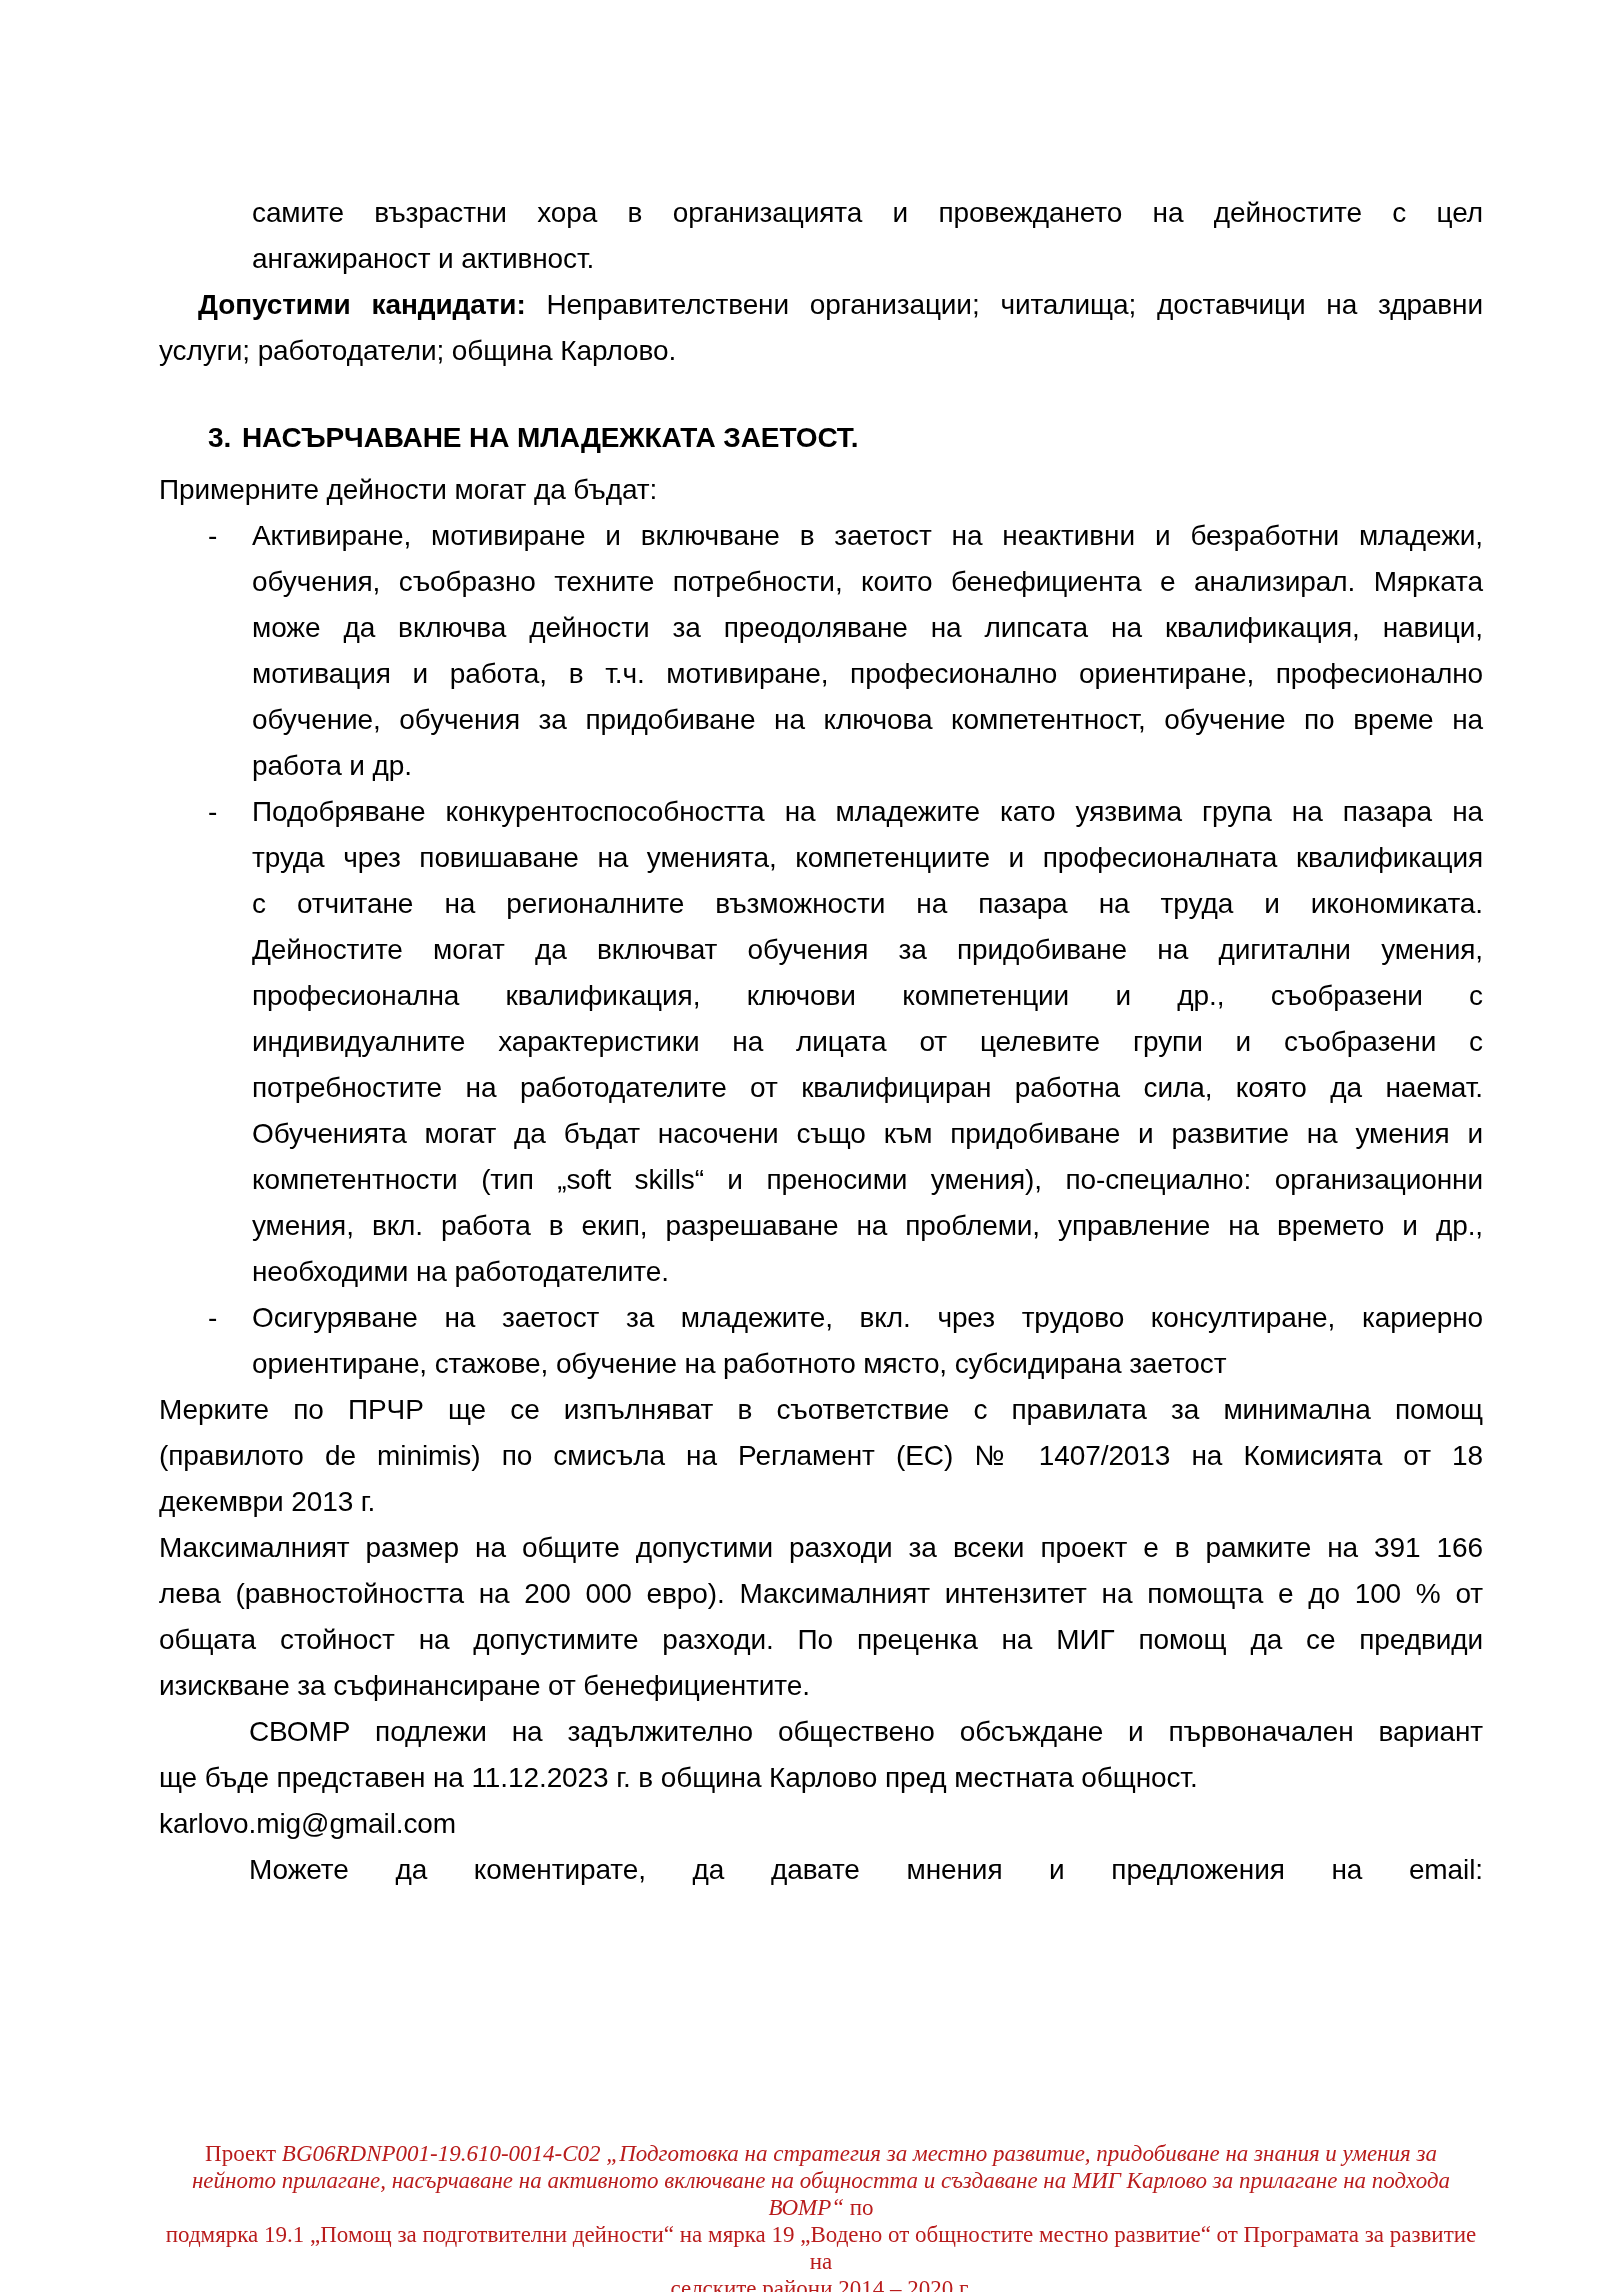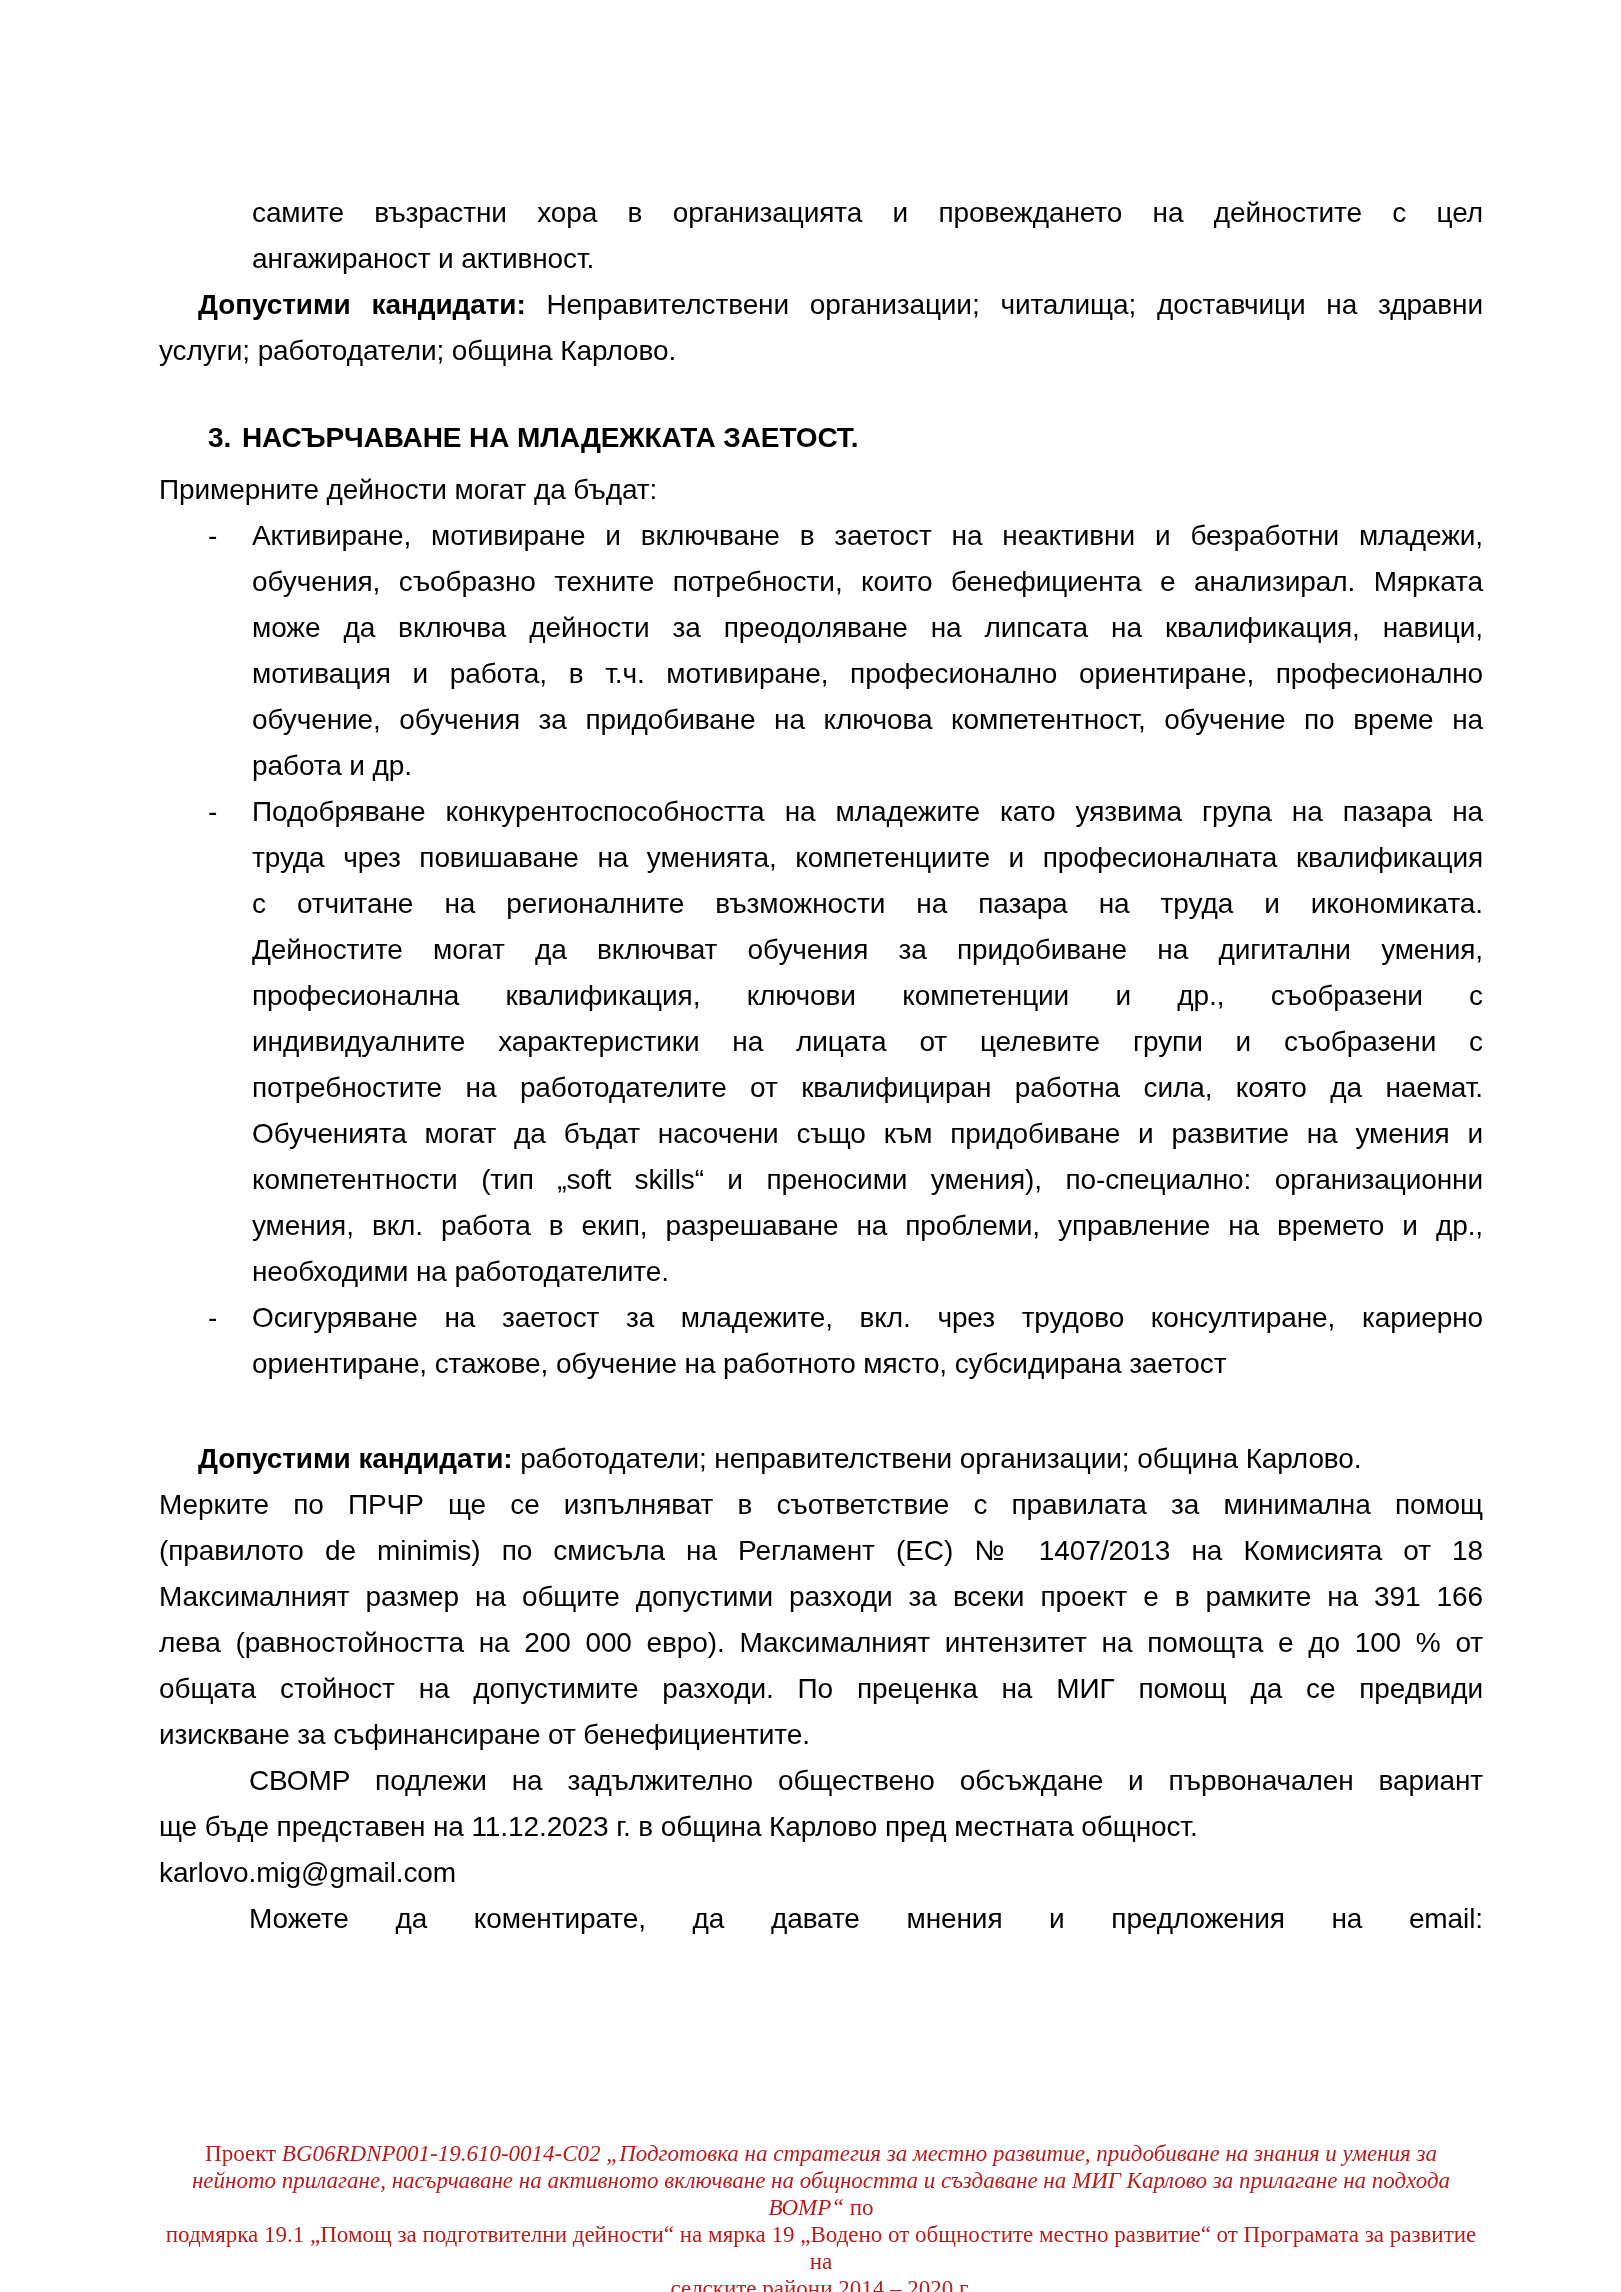--- a/index.html
+++ b/index.html
@@ -105,27 +105,25 @@
       <div class="line j">умения, вкл. работа в екип, разрешаване на проблеми, управление на времето и др.,</div>
       <div class="line">необходими на работодателите.</div>
     </div>
 
     <div class="para bullet">
       <span class="marker">-</span>
       <div class="line j">Осигуряване на заетост за младежите, вкл. чрез трудово консултиране, кариерно</div>
       <div class="line">ориентиране, стажове, обучение на работното място, субсидирана заетост</div>
     </div>
 
-    <div class="para gap-before">
-      <div class="line ind1"><span class="b">Допустими кандидати:</span><span> работодатели; неправителствени организации; община Карлово.</span></div>
-    </div>
 
     <div class="para">
       <div class="line j">Мерките по ПРЧР ще се изпълняват в съответствие с правилата за минимална помощ</div>
       <div class="line j">(правилото de minimis) по смисъла на Регламент (ЕС) № 1407/2013 на Комисията от 18</div>
+      <div class="line">декември 2013 г.</div>
     </div>
 
     <div class="para">
       <div class="line j">Максималният размер на общите допустими разходи за всеки проект е в рамките на 391 166</div>
       <div class="line j">лева (равностойността на 200 000 евро). Максималният интензитет на помощта е до 100 % от</div>
       <div class="line j">общата стойност на допустимите разходи. По преценка на МИГ помощ да се предвиди</div>
       <div class="line">изискване за съфинансиране от бенефициентите.</div>
     </div>
 
     <div class="para">

